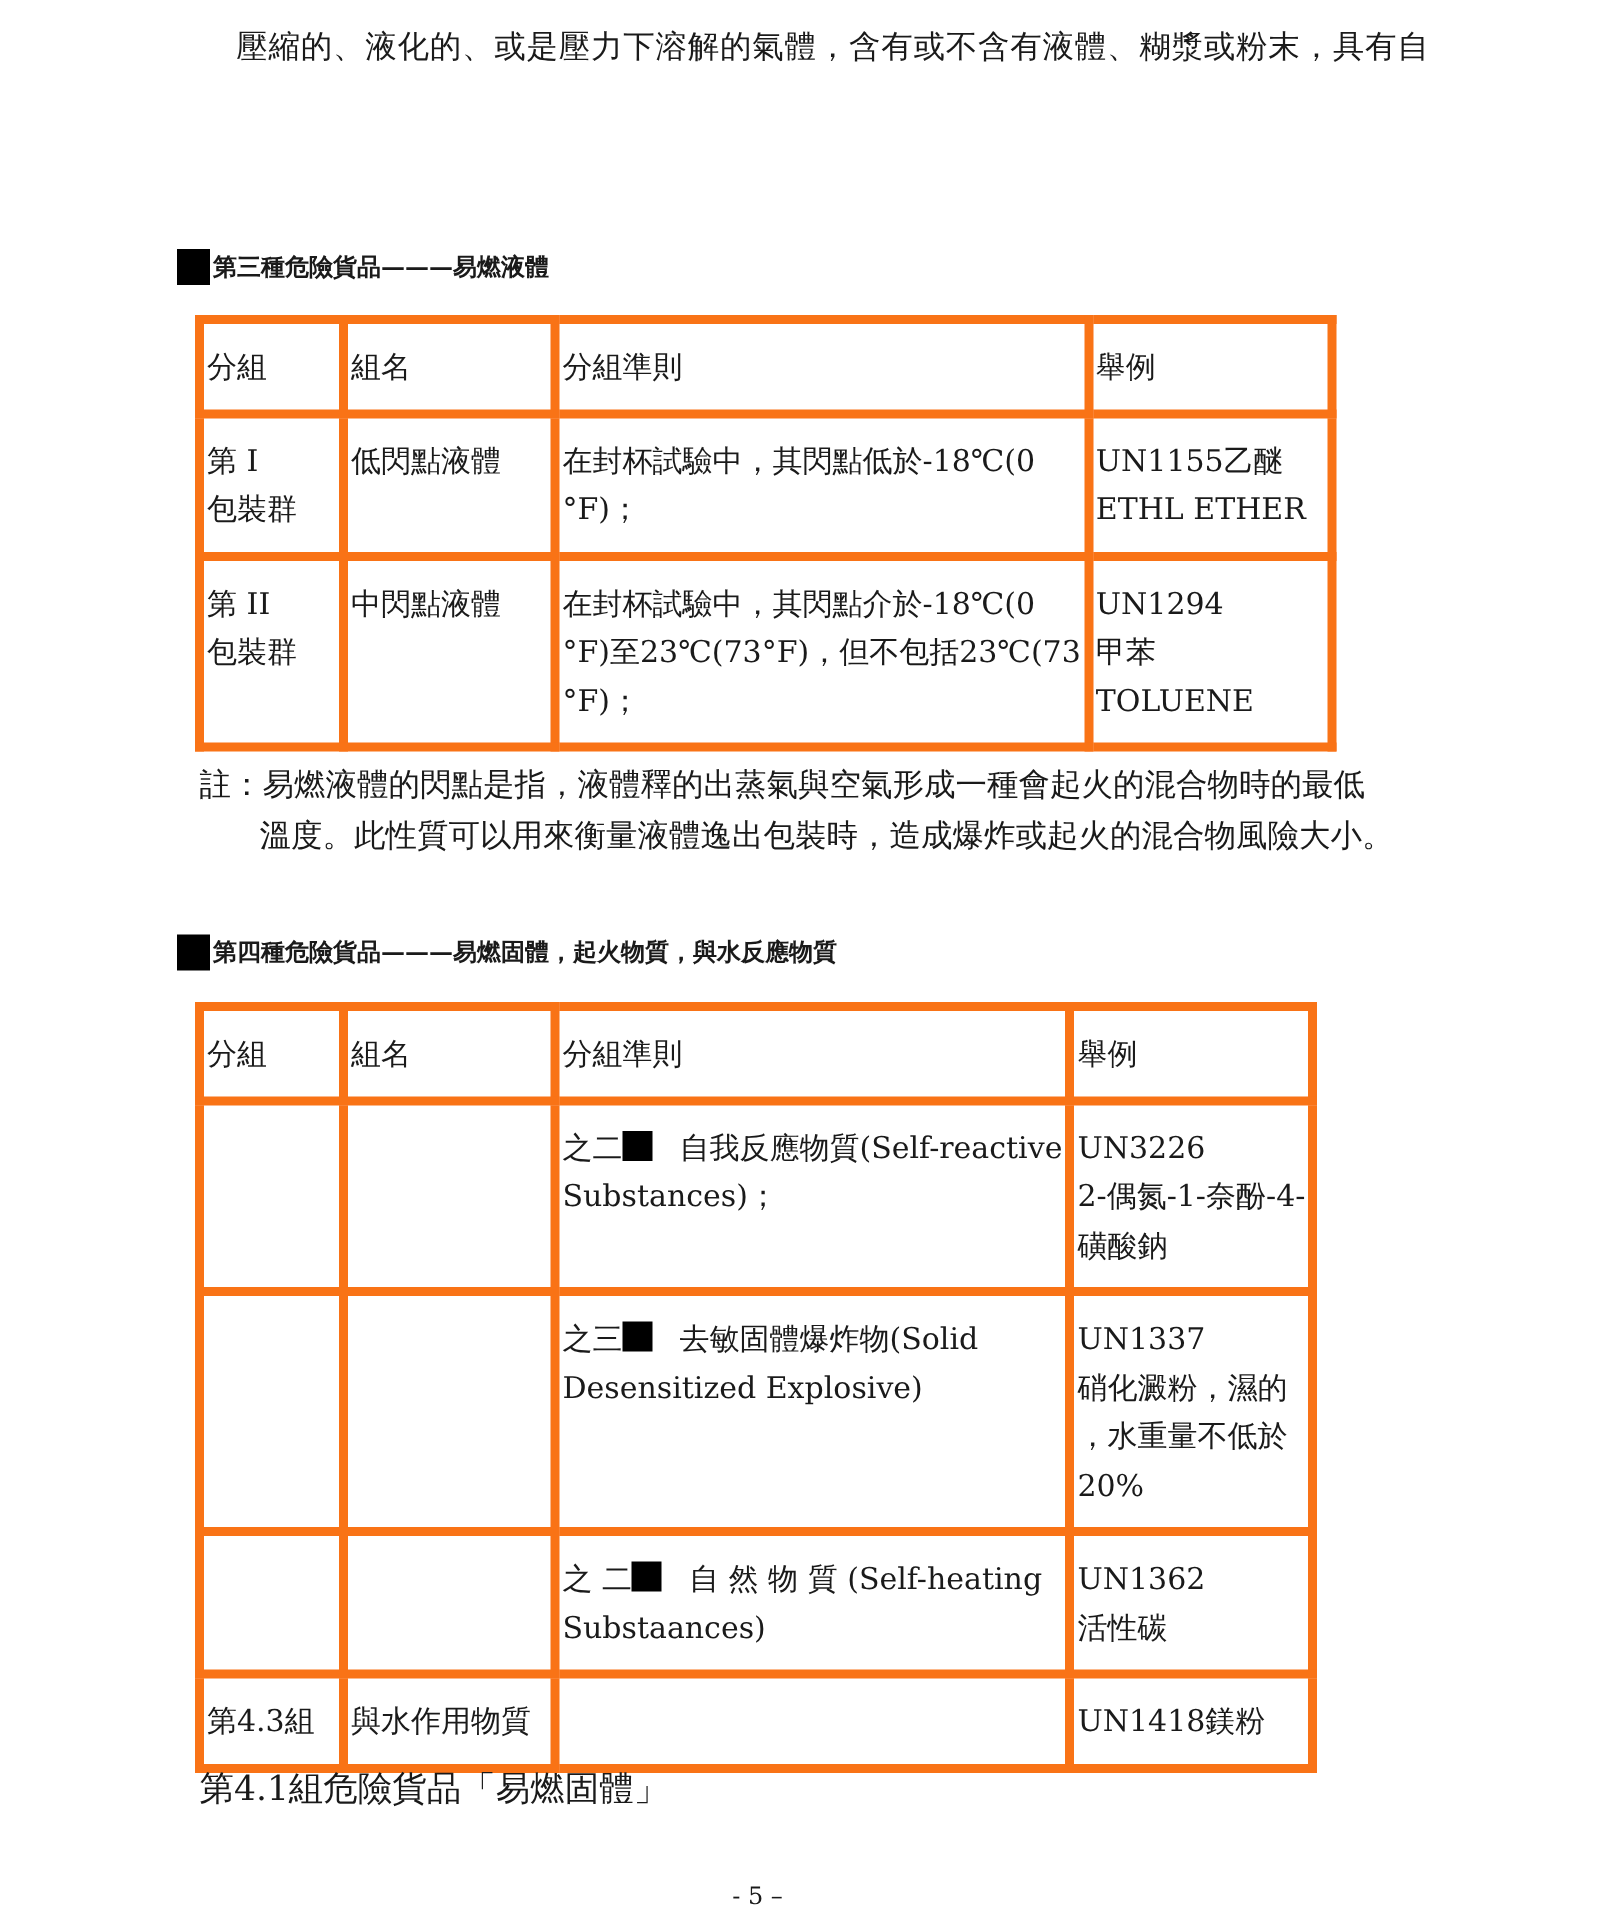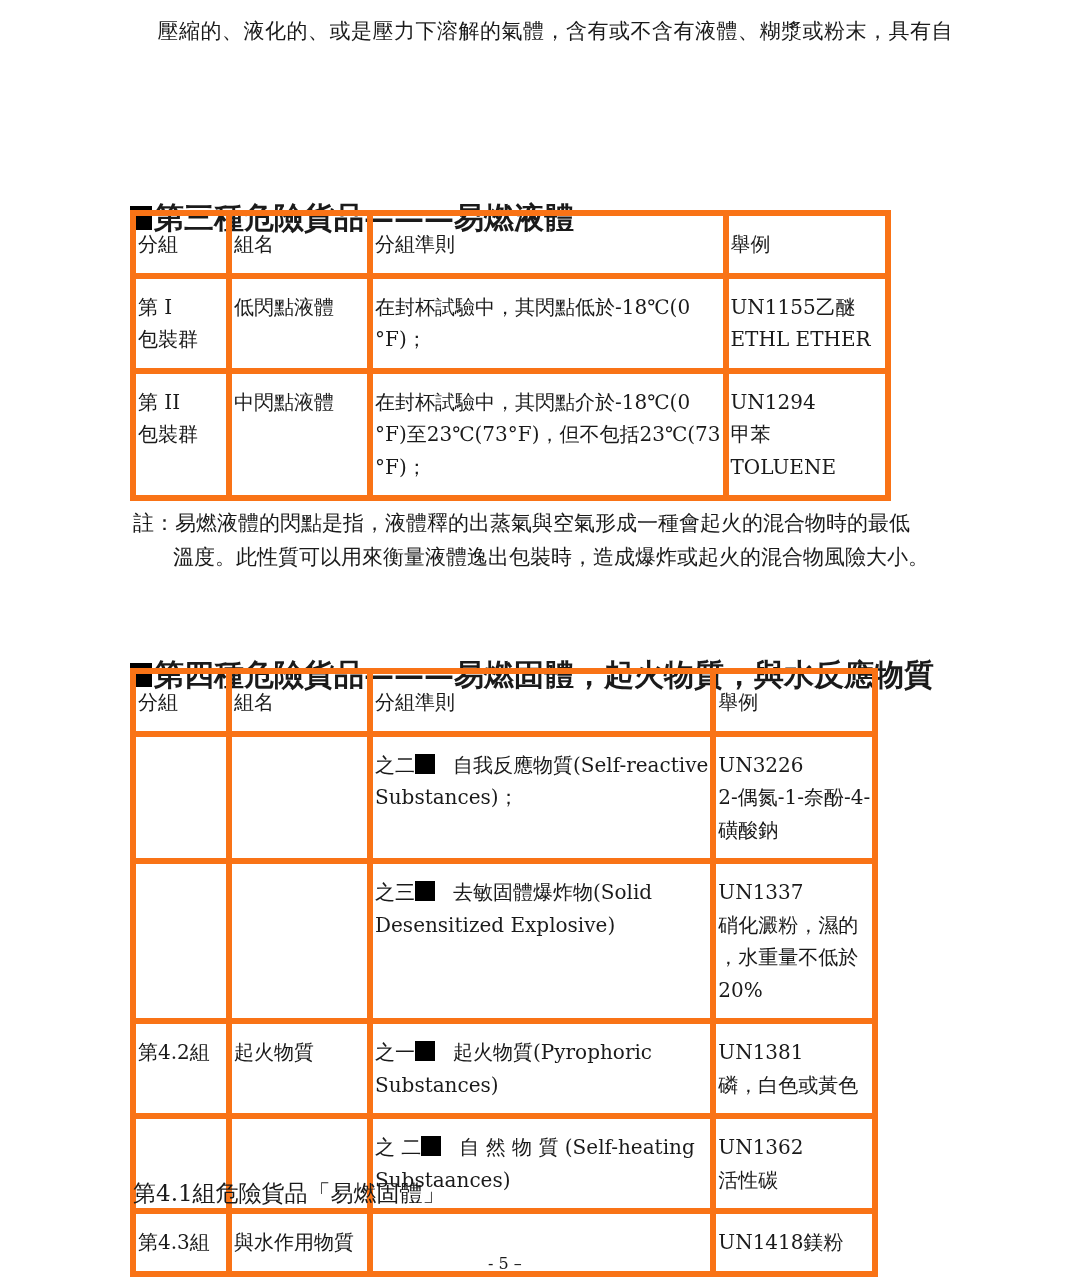--- a/index.html
+++ b/index.html
@@ -1,20 +1,20 @@
 <!DOCTYPE html>
 <html><head>
 <meta charset="utf-8">
 <style>
   html, body { margin: 0; padding: 0; background: #ffffff; }
   body { width: 1070px; height: 1280px; position: relative; overflow: hidden;
          font-family: "DejaVu Serif", "Liberation Serif", serif; color: #1a1a1a; }
   .para { position: absolute; left: 133px; width: 820px; font-size: 21px; line-height: 34px; letter-spacing: 0.5px; }
   .para div { white-space: nowrap; }
-  .heading { position: absolute; left: 130px; font-size: 30px; font-weight: bold; line-height: 34px; white-space: nowrap; display: flex; align-items: center; margin-top: 40px; }
+  .heading { position: absolute; left: 118px; font-size: 16px; font-weight: bold; line-height: 34px; white-space: nowrap; display: flex; align-items: center; }
   .heading .blk { display: inline-block; width: 22px; height: 24px; background: #000; margin-right: 2px; }
   table.grid { position: absolute; left: 130px; border-collapse: collapse; font-size: 20px; table-layout: fixed; }
   table.grid td { border: 6px solid #f97316; vertical-align: top; padding: 12px 2px; line-height: 32.5px; }
   table.grid td div { white-space: nowrap; }
   .c1 { width: 96px; } .c2 { width: 141px; } .c3 { width: 337px; } .c4 { width: 162px; }
   .note { position: absolute; left: 133px; font-size: 21px; line-height: 34px; white-space: nowrap; }
   .note .indent { padding-left: 40px; }
   .sq { display: inline-block; width: 20px; height: 20px; background: #000; vertical-align: -2px; margin: 0 18px 0 0; }
   .caption { position: absolute; left: 133px; top: 1176px; font-size: 23px; line-height: 34px; white-space: nowrap; }
   .pageno { position: absolute; left: 0; width: 1010px; text-align: center; top: 1254px; font-size: 16px; }
@@ -132,32 +132,20 @@
       <div>Desensitized Explosive)</div>
     </td>
     <td>
       <div>UN1337</div>
       <div>硝化澱粉，濕的</div>
       <div>，水重量不低於</div>
       <div>20%</div>
     </td>
   </tr>
 
-  <tr>
-    <td>第4.2組</td>
-    <td>起火物質</td>
-    <td>
-      <div><span>之一</span><span class="sq"></span><span>起火物質(Pyrophoric</span></div>
-      <div>Substances)</div>
-    </td>
-    <td>
-      <div>UN1381</div>
-      <div>磷，白色或黃色</div>
-    </td>
-  </tr>
 
   <tr>
     <td></td>
     <td></td>
     <td>
       <div><span>之 二</span><span class="sq"></span><span>自 然 物 質 (Self-heating</span></div>
       <div>Substaances)</div>
     </td>
     <td>
       <div>UN1362</div>

